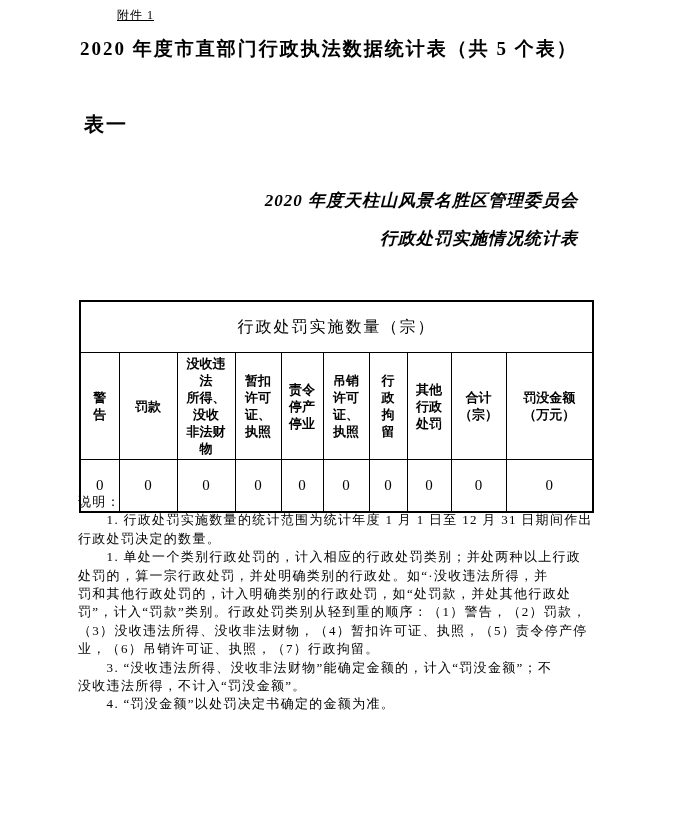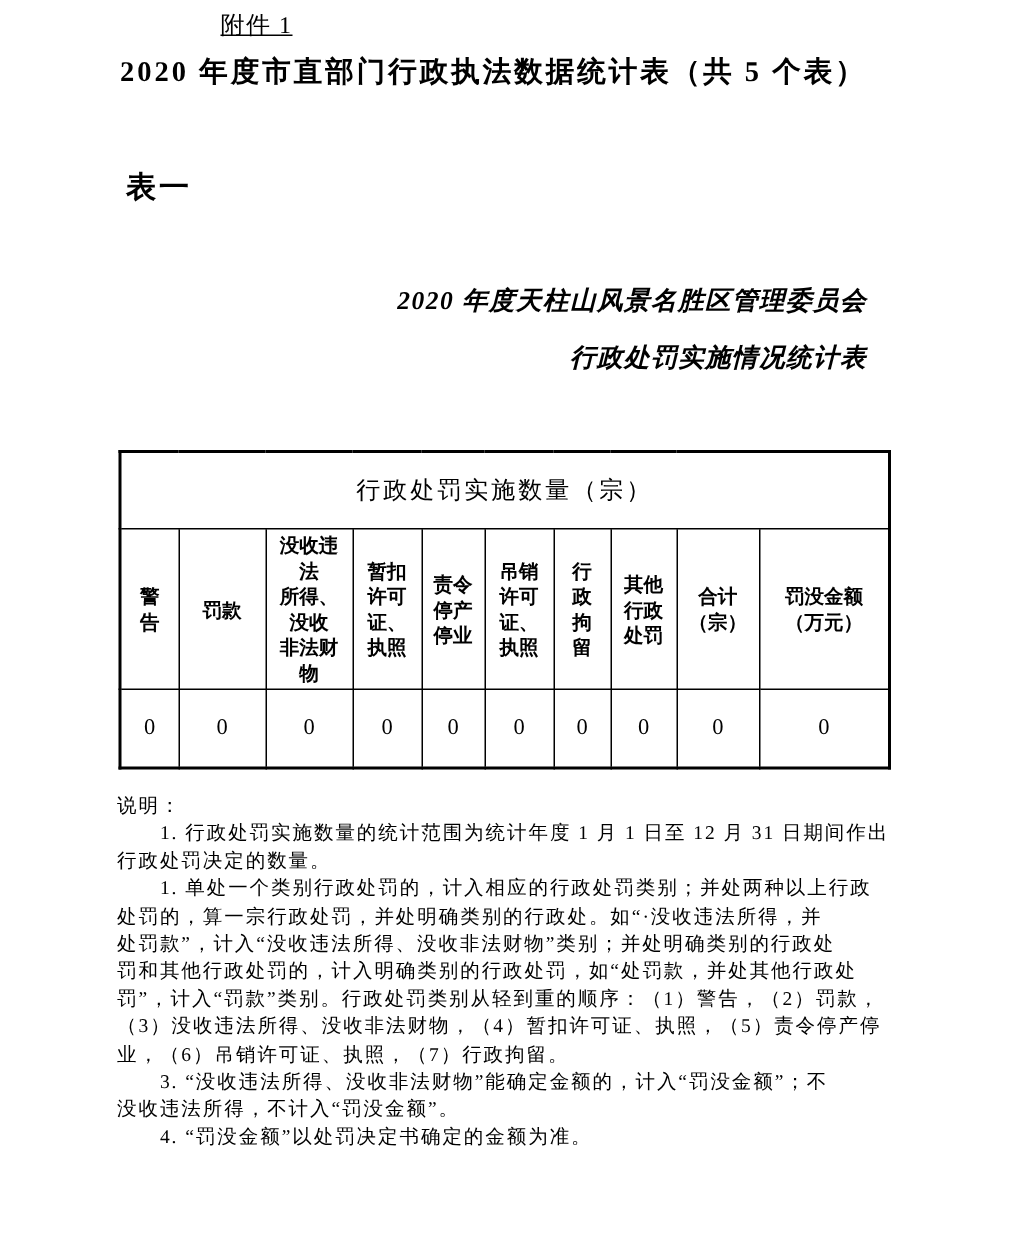--- a/index.html
+++ b/index.html
@@ -11,23 +11,23 @@
     position: relative;
     width: 680px;
     height: 823px;
     background: #ffffff;
     color: #000000;
     font-family: "Liberation Serif", serif;
     overflow: hidden;
   }
   .attachment {
     position: absolute;
-    left: 100px;
+    left: 70px;
     top: 7px;
-    font-size: 16px;
+    font-size: 12px;
     letter-spacing: 1px;
     text-decoration: underline;
     padding-left: 47px;
   }
   .doc-title {
     position: absolute;
     left: 80px;
     top: 36px;
     width: 560px;
     font-size: 19px;
@@ -87,21 +87,21 @@
     white-space: pre-line;
   }
   tr.data-row td {
     height: 51px;
     font-size: 15px;
   }
 
   .notes {
     position: absolute;
     left: 78px;
-    top: 528px;
+    top: 493px;
     width: 540px;
     font-size: 13px;
     line-height: 18.4px;
     letter-spacing: 1.3px;
   }
   .note-line {
     white-space: nowrap;
   }
 </style>
 </head>
@@ -184,21 +184,20 @@
       </tr>
     </tbody>
   </table>
 
   <div class="notes">
     <div class="note-line">说明：</div>
     <div class="note-line">　　1. 行政处罚实施数量的统计范围为统计年度 1 月 1 日至 12 月 31 日期间作出</div>
     <div class="note-line">行政处罚决定的数量。</div>
     <div class="note-line">　　1. 单处一个类别行政处罚的，计入相应的行政处罚类别；并处两种以上行政</div>
     <div class="note-line">处罚的，算一宗行政处罚，并处明确类别的行政处。如“·没收违法所得，并</div>
-    <div class="note-line">处罚款”，计入“没收违法所得、没收非法财物”类别；并处明确类别的行政处</div>
     <div class="note-line">罚和其他行政处罚的，计入明确类别的行政处罚，如“处罚款，并处其他行政处</div>
     <div class="note-line">罚”，计入“罚款”类别。行政处罚类别从轻到重的顺序：（1）警告，（2）罚款，</div>
     <div class="note-line">（3）没收违法所得、没收非法财物，（4）暂扣许可证、执照，（5）责令停产停</div>
     <div class="note-line">业，（6）吊销许可证、执照，（7）行政拘留。</div>
     <div class="note-line">　　3. “没收违法所得、没收非法财物”能确定金额的，计入“罚没金额”；不</div>
     <div class="note-line">没收违法所得，不计入“罚没金额”。</div>
     <div class="note-line">　　4. “罚没金额”以处罚决定书确定的金额为准。</div>
   </div>
 
 </div>

